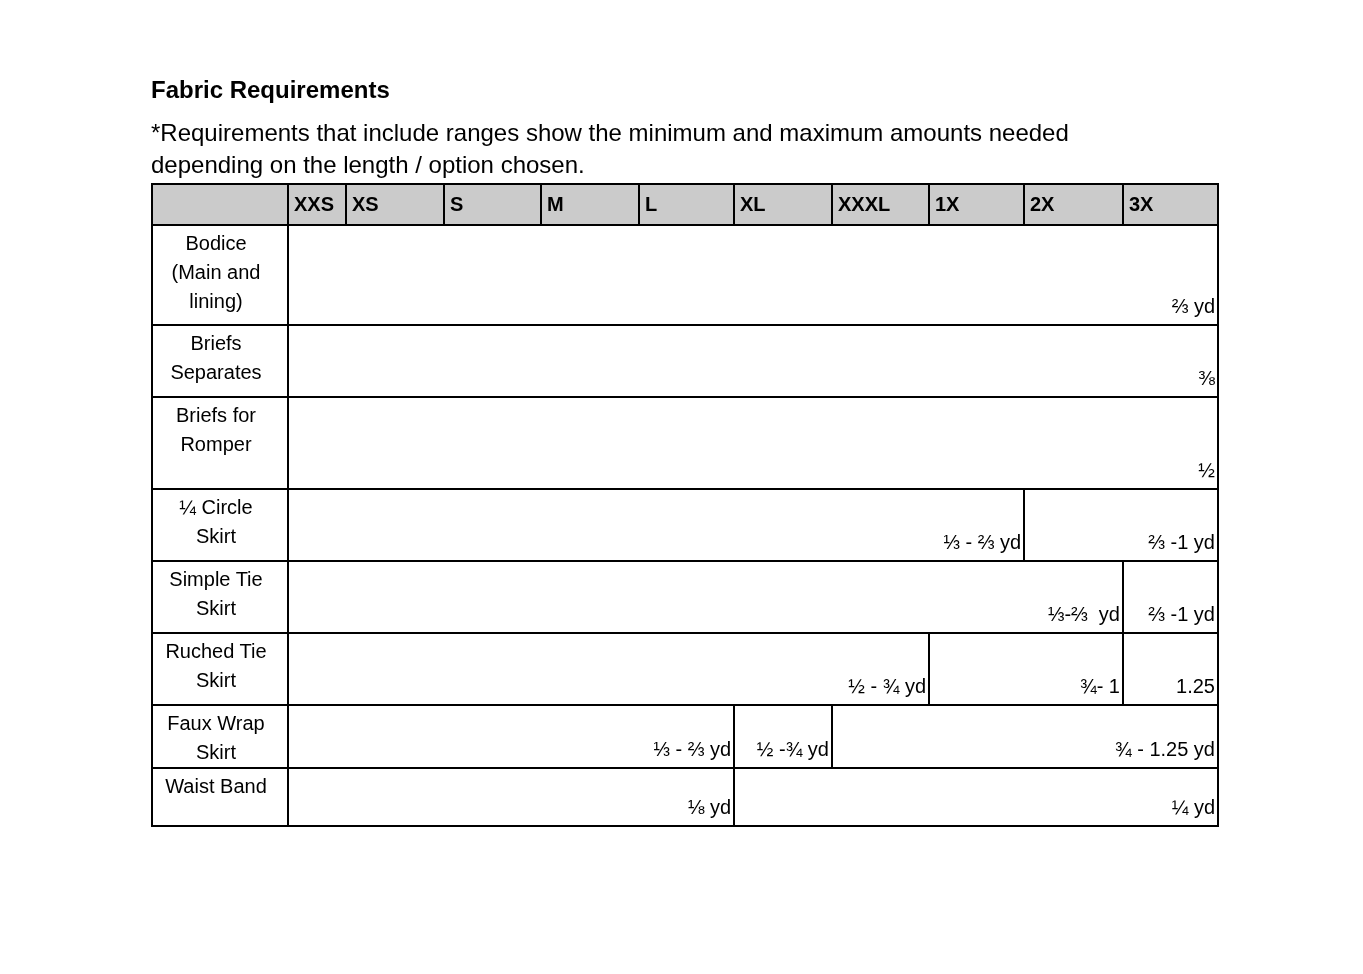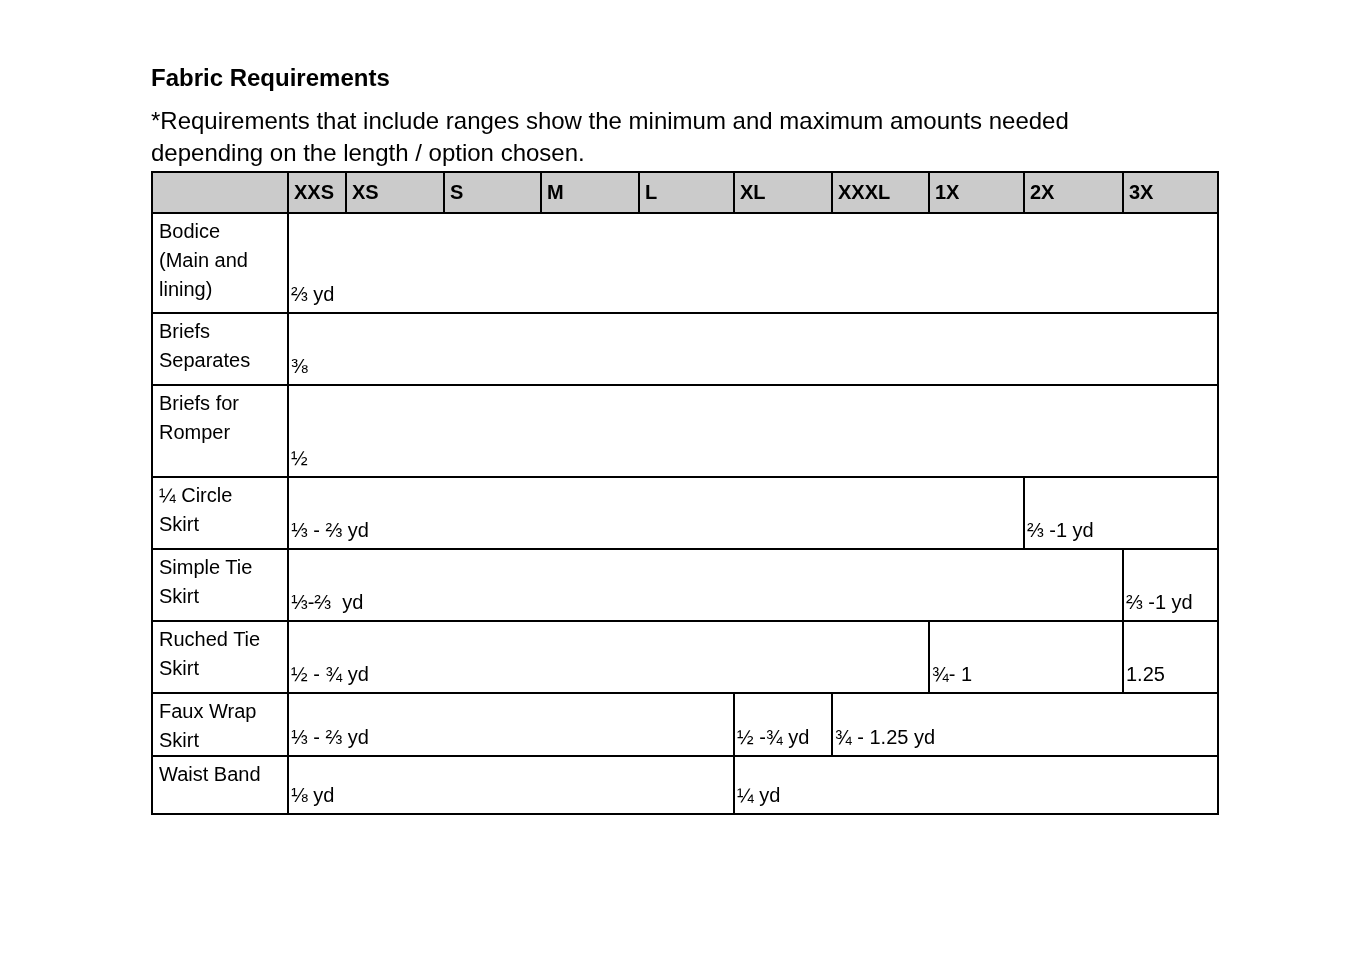--- a/index.html
+++ b/index.html
@@ -8,21 +8,21 @@
     background: #ffffff;
     width: 1363px;
     height: 974px;
     font-family: "Liberation Sans", "DejaVu Sans", sans-serif;
     color: #000;
     overflow: hidden;
   }
   .page {
     position: absolute;
     left: 151px;
-    top: 64px;
+    top: 76px;
     width: 1090px;
   }
   .doc-title {
     font-size: 24px;
     font-weight: 700;
     line-height: 28px;
     margin: 0 0 13px 0;
   }
   .doc-note {
     font-size: 24px;
@@ -41,28 +41,28 @@
     margin-left: 38px;
   }
   table.fabric thead th {
     background: #cbcbcb;
     font-weight: 700;
     text-align: left;
     vertical-align: middle;
     padding: 1px 2px 1px 5px;
   }
   td.rowlabel {
-    text-align: left;
+    text-align: center;
     vertical-align: top;
     padding: 3px 14px 0 6px;
     line-height: 29px;
     font-weight: 400;
   }
   td.val {
-    text-align: left;
+    text-align: right;
     vertical-align: bottom;
     padding: 15px 2px 6px 2px;
     white-space: pre;
     line-height: 24px;
   }
 </style>
 </head>
 <body>
 
 <div class="page">

